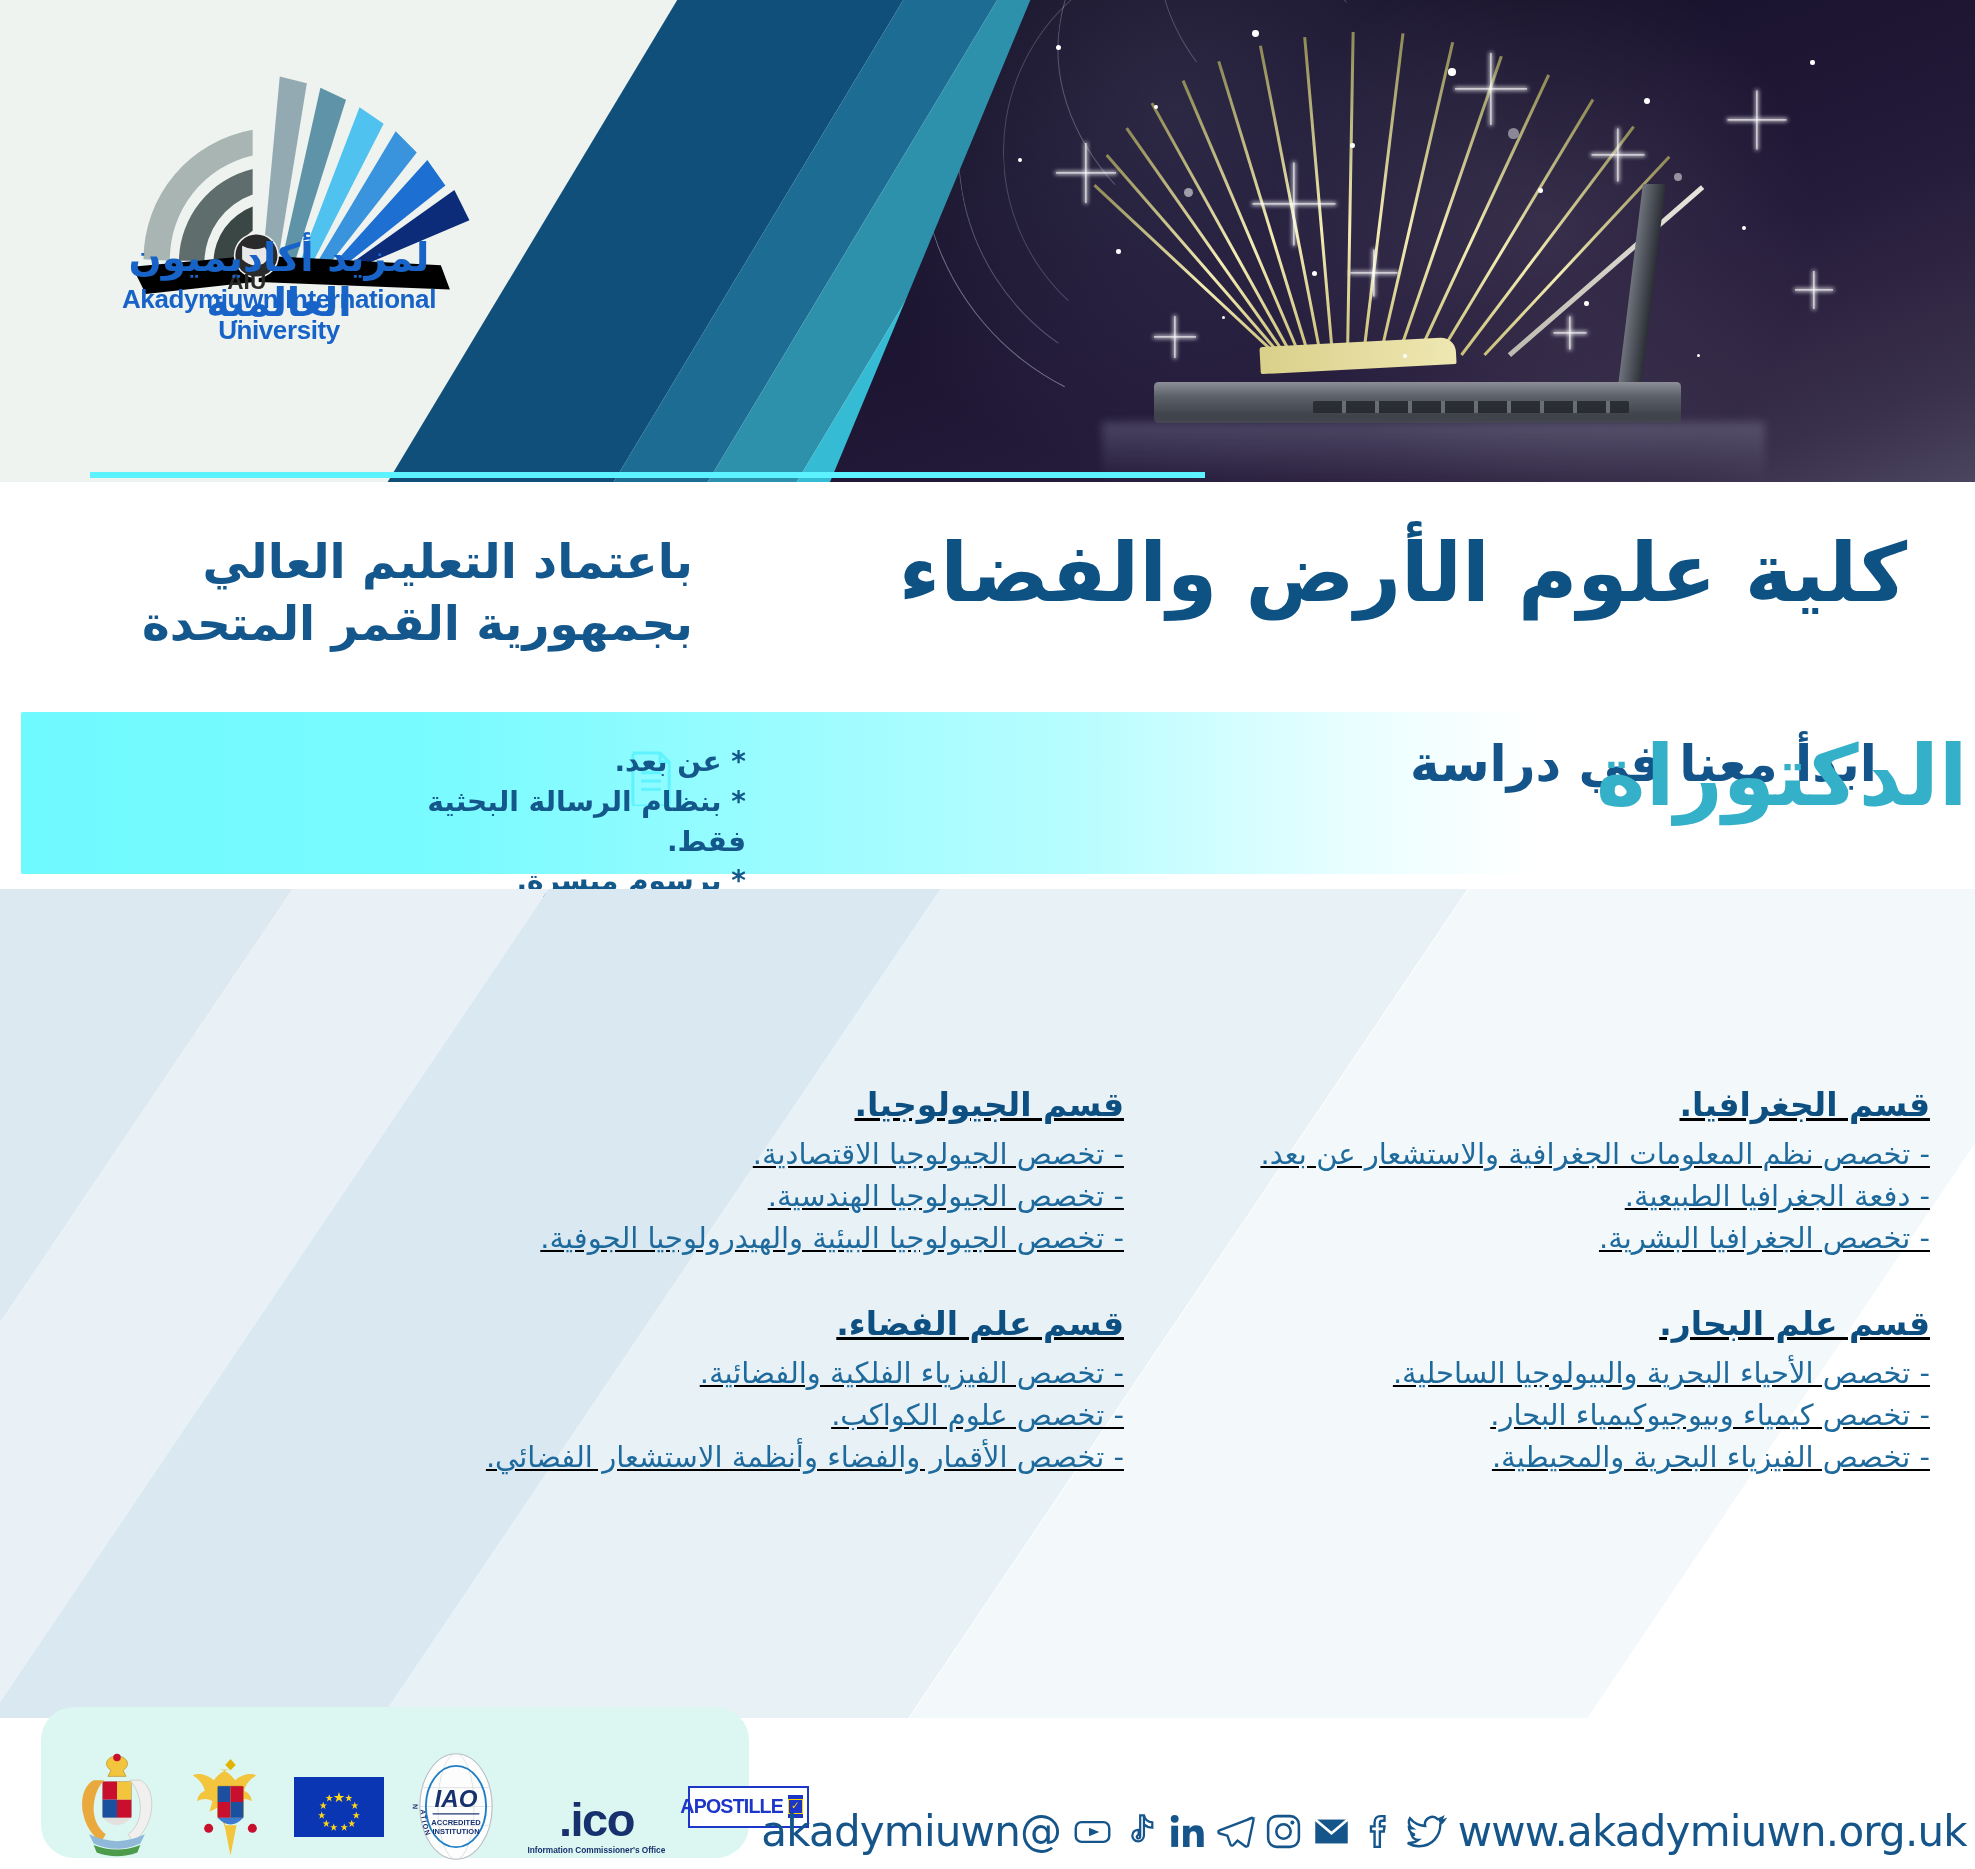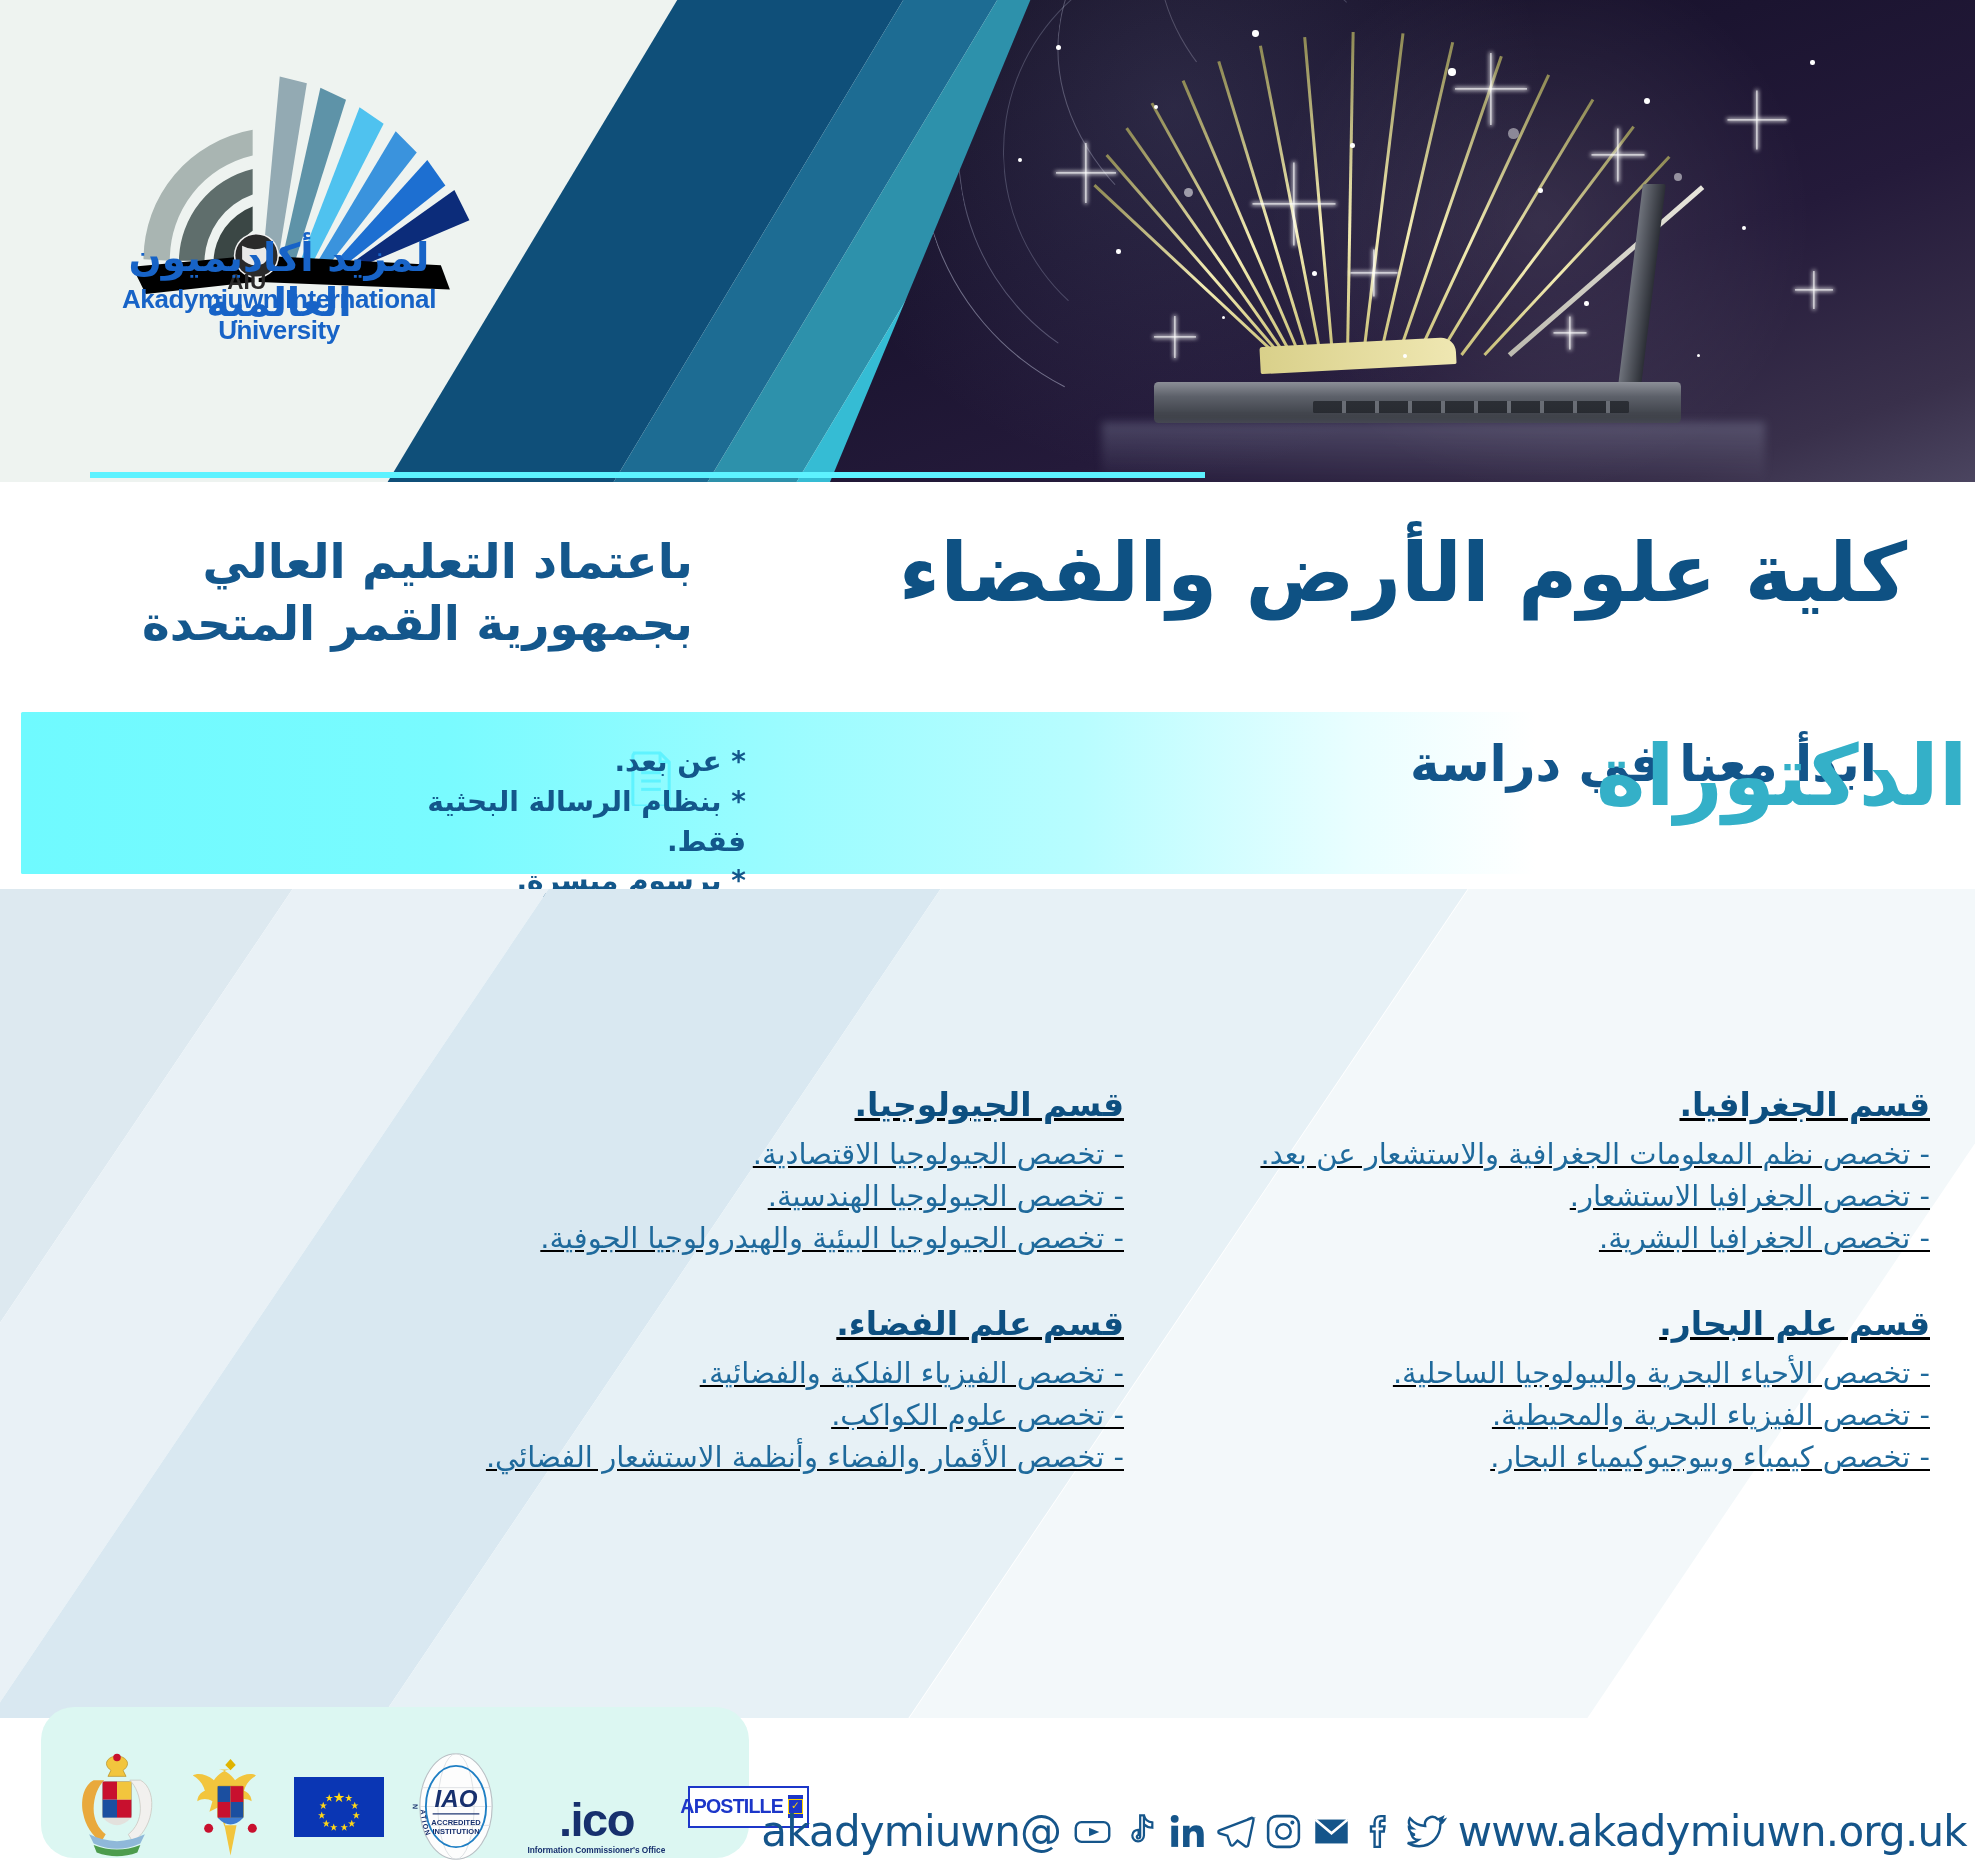--- a/index.html
+++ b/index.html
@@ -248,36 +248,36 @@
     <div class="diag" style="left:904px;width:392px;background:#d9e8f1;"></div>
     <div class="diag" style="left:1296px;width:527px;background:#e7f1f6;"></div>
     <div class="diag" style="left:1824px;width:678px;background:#f3f8fa;"></div>
   </div>
 
   <div class="depts">
 
     <div class="dept r1c1">
       <div class="dept-title">قسم الجغرافيا.</div>
       <div class="dept-item">- تخصص نظم المعلومات الجغرافية والاستشعار عن بعد.</div>
-      <div class="dept-item">- تخصص الجغرافيا الاستشعار.</div>
+      <div class="dept-item">- دفعة الجغرافيا الطبيعية.</div>
       <div class="dept-item">- تخصص الجغرافيا البشرية.</div>
     </div>
 
     <div class="dept r1c2">
       <div class="dept-title">قسم الجيولوجيا.</div>
       <div class="dept-item">- تخصص الجيولوجيا الاقتصادية.</div>
       <div class="dept-item">- تخصص الجيولوجيا الهندسية.</div>
       <div class="dept-item">- تخصص الجيولوجيا البيئية والهيدرولوجيا الجوفية.</div>
     </div>
 
     <div class="dept r2c1">
       <div class="dept-title">قسم علم البحار.</div>
       <div class="dept-item">- تخصص الأحياء البحرية والبيولوجيا الساحلية.</div>
+      <div class="dept-item">- تخصص كيمياء وبيوجيوكيمياء البحار.</div>
       <div class="dept-item">- تخصص الفيزياء البحرية والمحيطية.</div>
-      <div class="dept-item">- تخصص كيمياء وبيوجيوكيمياء البحار.</div>
     </div>
 
     <div class="dept r2c2">
       <div class="dept-title">قسم علم الفضاء.</div>
       <div class="dept-item">- تخصص الفيزياء الفلكية والفضائية.</div>
       <div class="dept-item">- تخصص علوم الكواكب.</div>
       <div class="dept-item">- تخصص الأقمار والفضاء وأنظمة الاستشعار الفضائي.</div>
     </div>
   </div>
 

